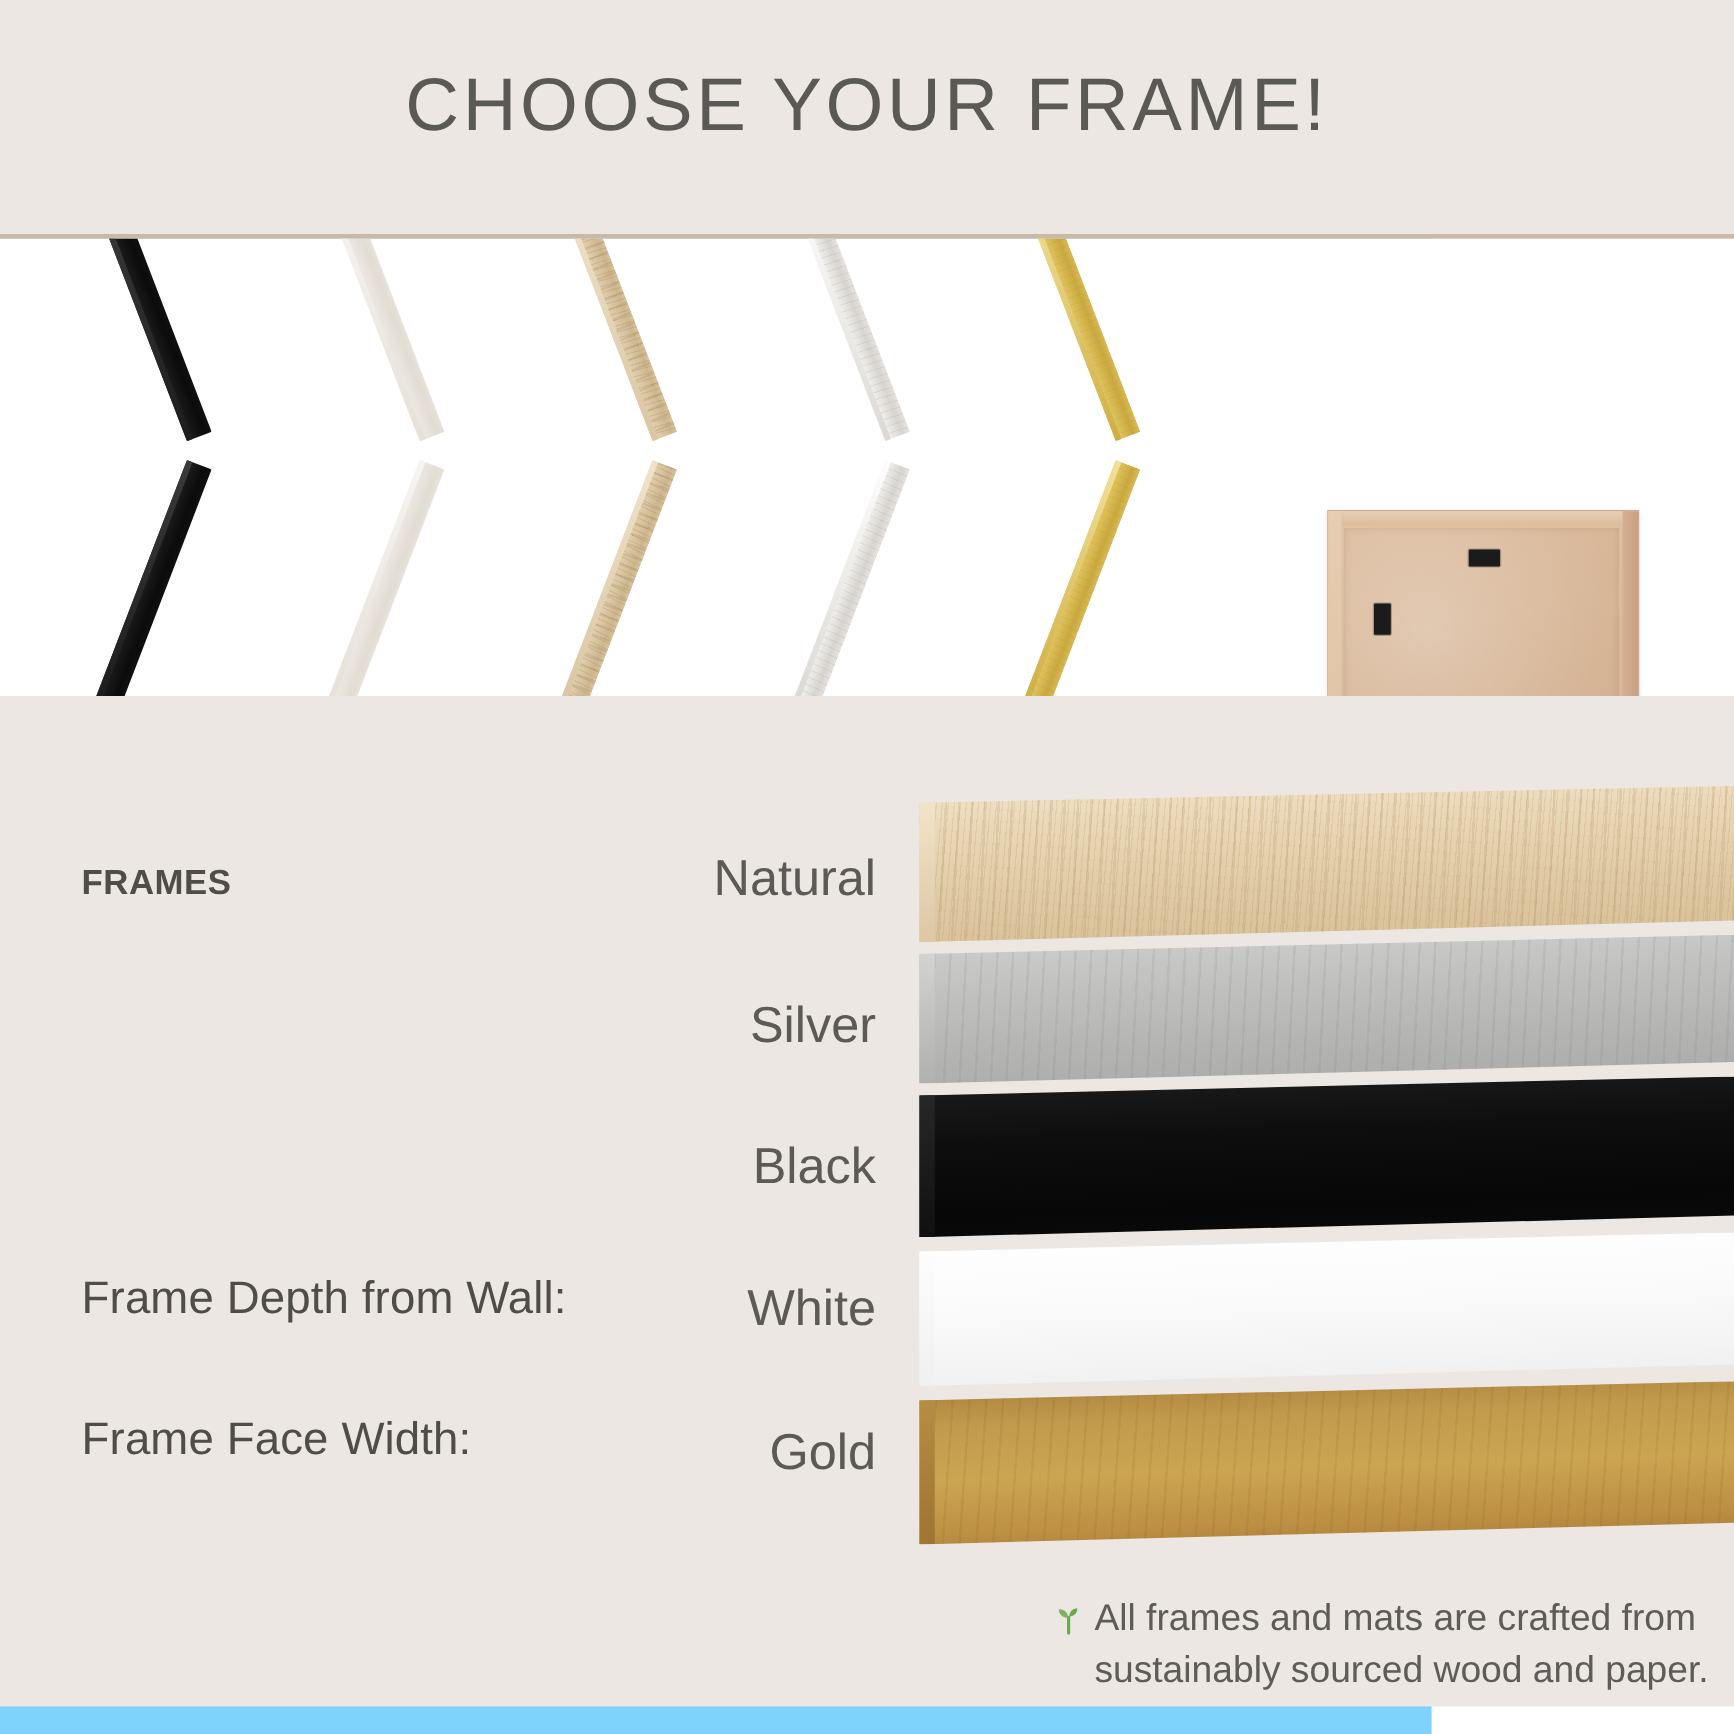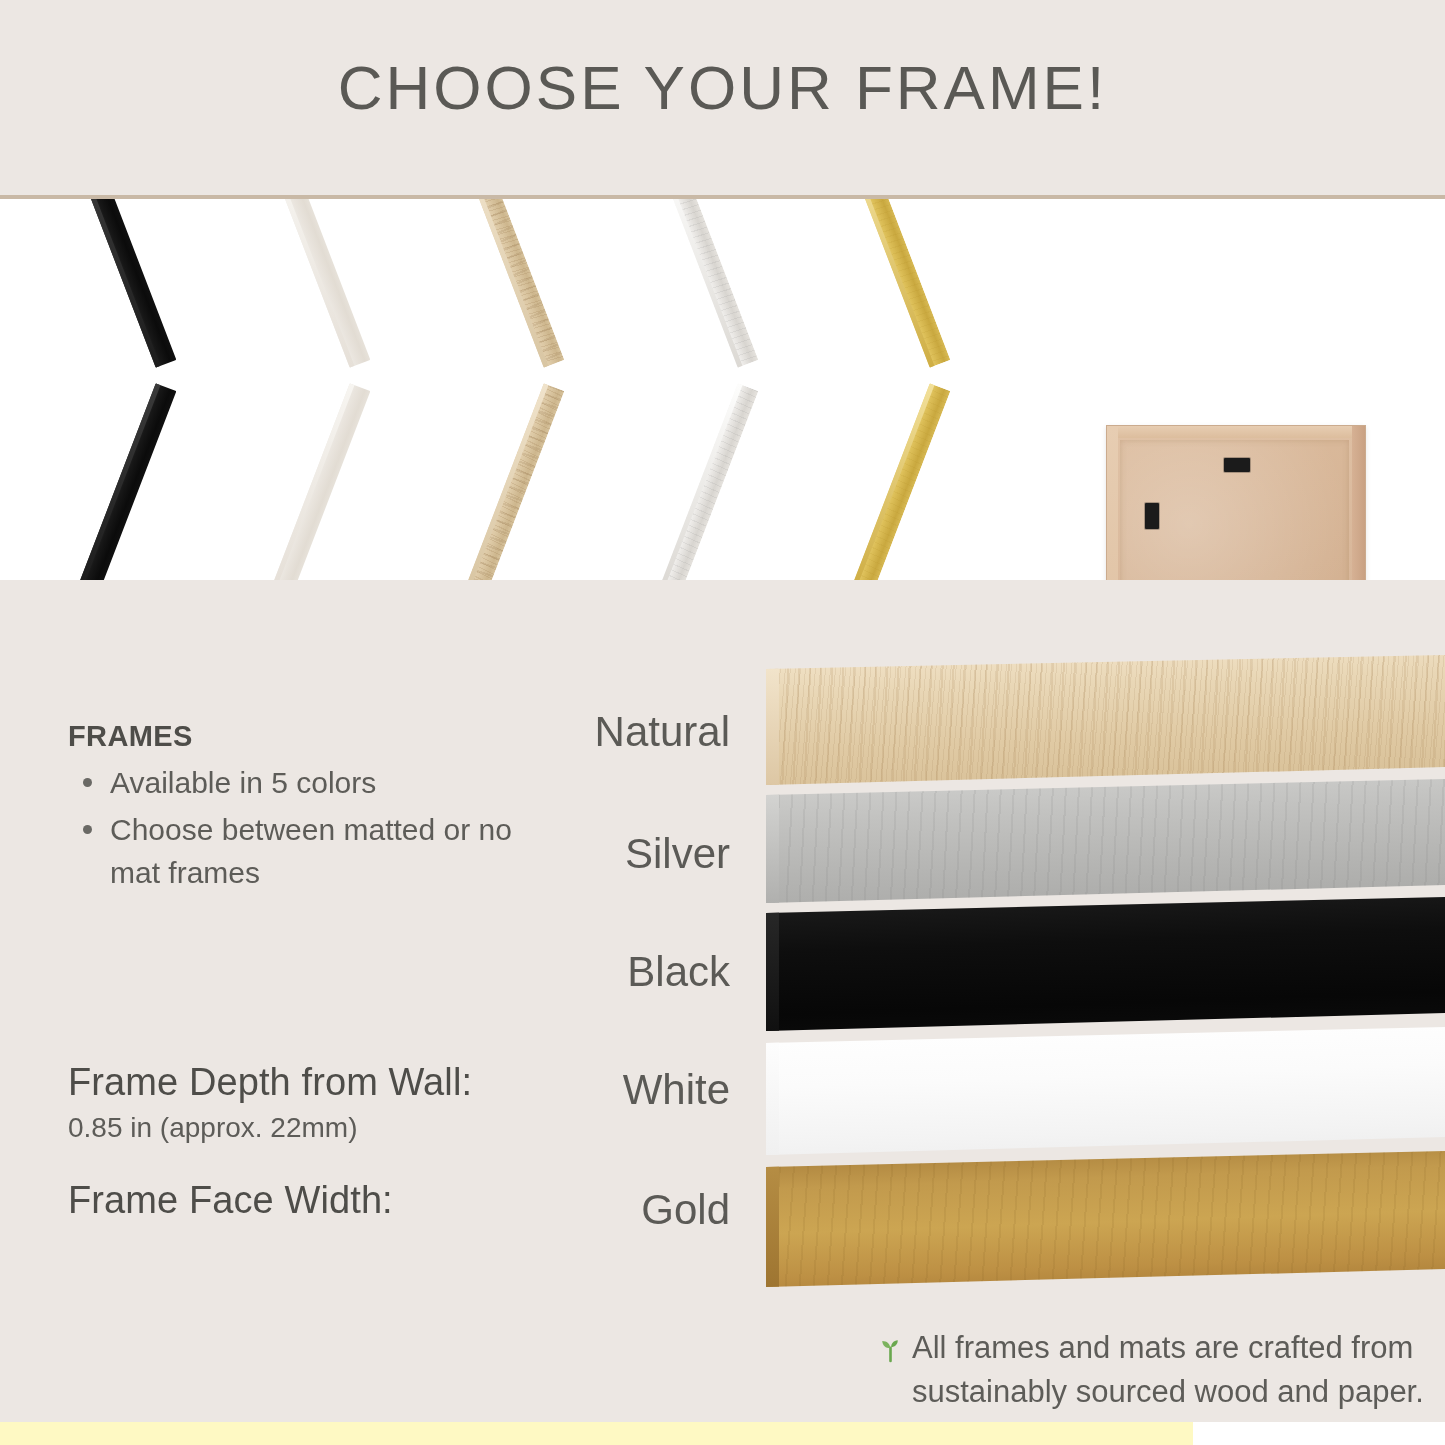--- a/index.html
+++ b/index.html
@@ -2,21 +2,21 @@
 <html><head>
 <meta charset="utf-8">
 <style>
   html,body{margin:0;padding:0;}
   body{
     width:1445px;height:1445px;overflow:hidden;
     background:#ffffff;
     font-family:"Liberation Sans","DejaVu Sans",sans-serif;
     -webkit-font-smoothing:antialiased;
   }
-  #page{position:relative;width:1193px;height:1445px;background:#fef9c3;}
+  #page{position:relative;width:1193px;height:1445px;background:#7dd3fc;}
 
   
   .header-band{
     position:absolute;left:0;top:0;width:1445px;height:195px;
     background:#ece7e3;
   }
   .header-title{
     position:absolute;left:0;top:52px;width:1445px;
     text-align:center;
     font-size:62px;letter-spacing:3.0px;
@@ -302,29 +302,24 @@
       <div class="hw mid"></div>
 
     </div>
   </div>
   <div class="divider-bot"></div>
 
   <div class="lower">
 
     <div class="txt-col">
       <div class="frames-head">FRAMES</div>
-      <ul class="bullets">
-        <li>Available in 5 colors</li>
-        <li>Choose between matted or no mat frames</li>
-      </ul>
     </div>
 
     <div class="spec depth">
       <div class="lbl">Frame Depth from Wall:</div>
-      <div class="val">0.85 in (approx. 22mm)</div>
     </div>
 
     <div class="spec width">
       <div class="lbl">Frame Face Width:</div>
     </div>
 
     <div class="clabel cl-natural">Natural</div>
     <div class="clabel cl-silver">Silver</div>
     <div class="clabel cl-white">White</div>
     <div class="clabel cl-black">Black</div>

